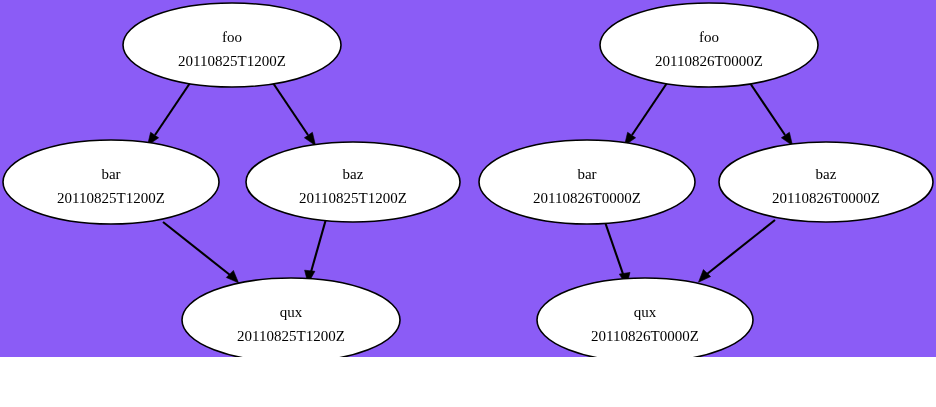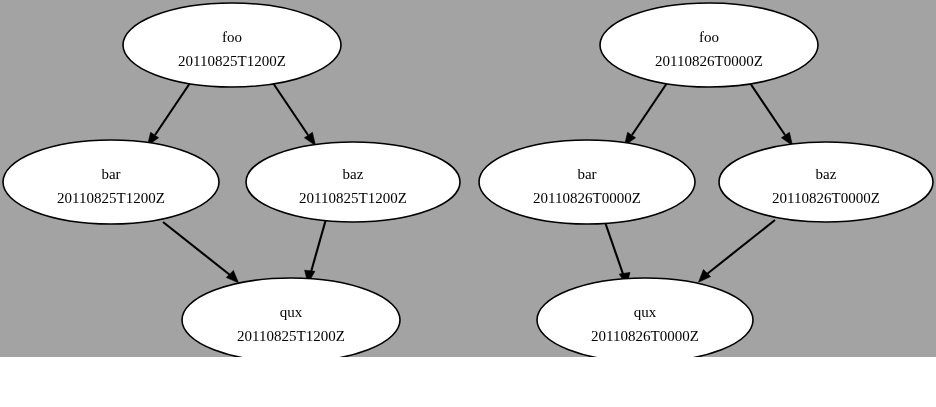--- a/index.html
+++ b/index.html
@@ -8,21 +8,21 @@
     padding: 0;
     background: #ffffff;
   }
   body {
     font-family: "Liberation Serif", "DejaVu Serif", serif;
   }
   #canvas {
     position: relative;
     width: 936px;
     height: 357px;
-    background: #a3a3a3;
+    background: #8b5cf6;
     overflow: hidden;
   }
   #graph-svg {
     position: absolute;
     left: 0;
     top: 0;
     width: 936px;
     height: 407px;
     display: block;
   }

